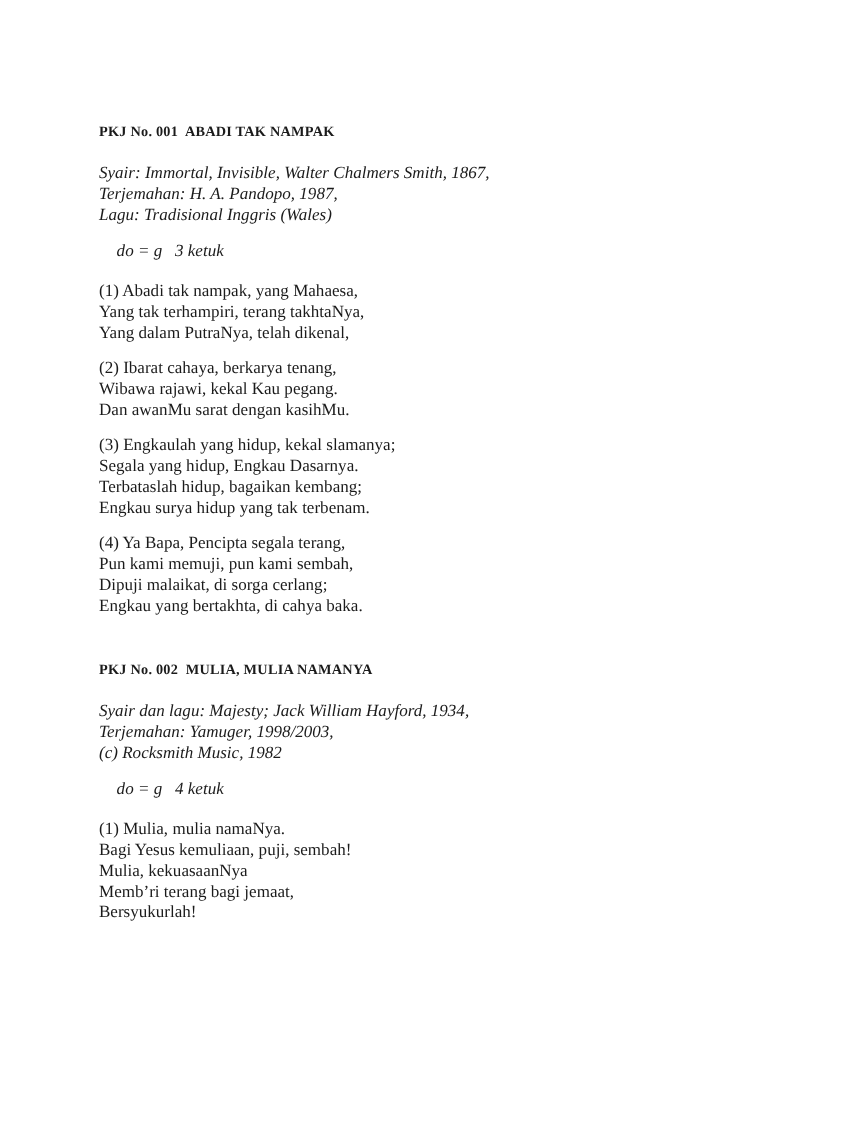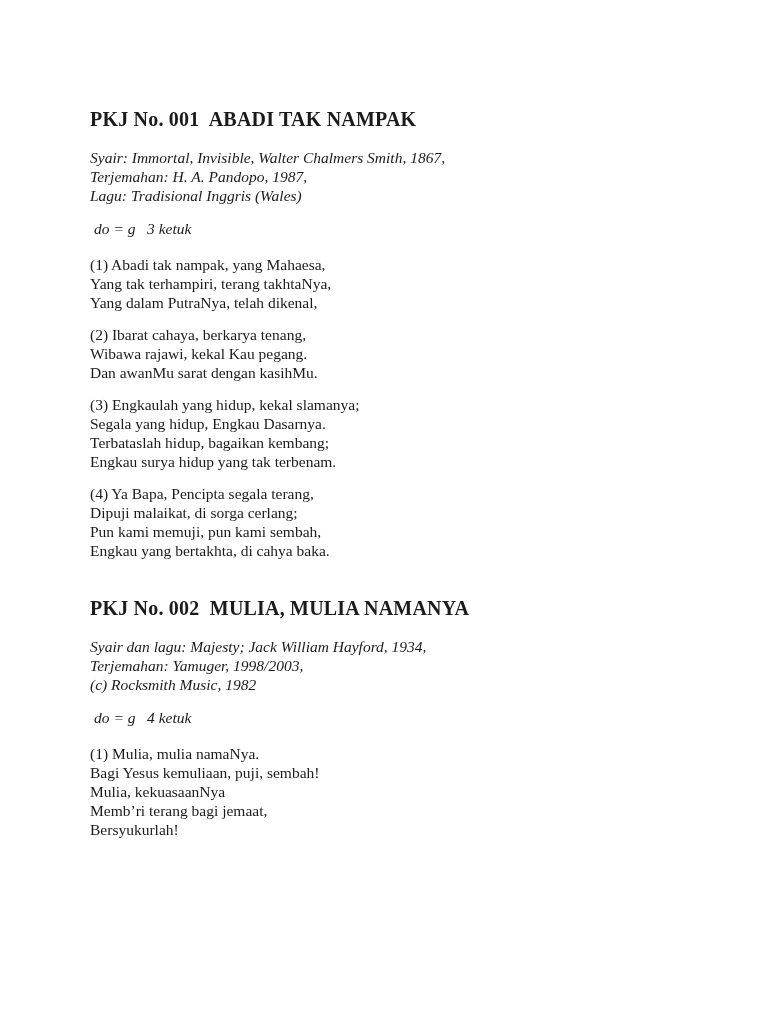--- a/index.html
+++ b/index.html
@@ -18,29 +18,29 @@
     width: 768px;
     height: 1024px;
     padding: 110px 70px 0 90px;
     background: #ffffff;
   }
   .line {
     margin: 0;
     white-space: pre-wrap;
   }
   .song-title {
-    font-size: 20px;
+    font-size: 13px;
     font-weight: bold;
     margin: 0 0 19px 0;
     white-space: pre-wrap;
     letter-spacing: 0.2px;
   }
   .italic { font-style: italic; }
   .credits { margin: 0 0 14px 0; }
-  .key-line { margin: 0 0 17px 4px; }
+  .key-line { margin: 0 0 17px 16px; }
   .verse { margin: 0 0 13px 0; }
   .song-2 { margin-top: 39px; }
 </style>
 </head>
 <body>
 
 <div class="page">
 
   <section class="song">
     <h1 class="song-title">PKJ No. 001  ABADI TAK NAMPAK</h1>
@@ -67,22 +67,22 @@
 
     <div class="verse">
       <p class="line">(3) Engkaulah yang hidup, kekal slamanya;</p>
       <p class="line">Segala yang hidup, Engkau Dasarnya.</p>
       <p class="line">Terbataslah hidup, bagaikan kembang;</p>
       <p class="line">Engkau surya hidup yang tak terbenam.</p>
     </div>
 
     <div class="verse">
       <p class="line">(4) Ya Bapa, Pencipta segala terang,</p>
+      <p class="line">Pun kami memuji, pun kami sembah,</p>
       <p class="line">Dipuji malaikat, di sorga cerlang;</p>
-      <p class="line">Pun kami memuji, pun kami sembah,</p>
       <p class="line">Engkau yang bertakhta, di cahya baka.</p>
     </div>
   </section>
 
   <section class="song song-2">
     <h1 class="song-title">PKJ No. 002  MULIA, MULIA NAMANYA</h1>
 
     <div class="credits">
       <p class="line italic">Syair dan lagu: Majesty; Jack William Hayford, 1934,</p>
       <p class="line italic">Terjemahan: Yamuger, 1998/2003,</p>

